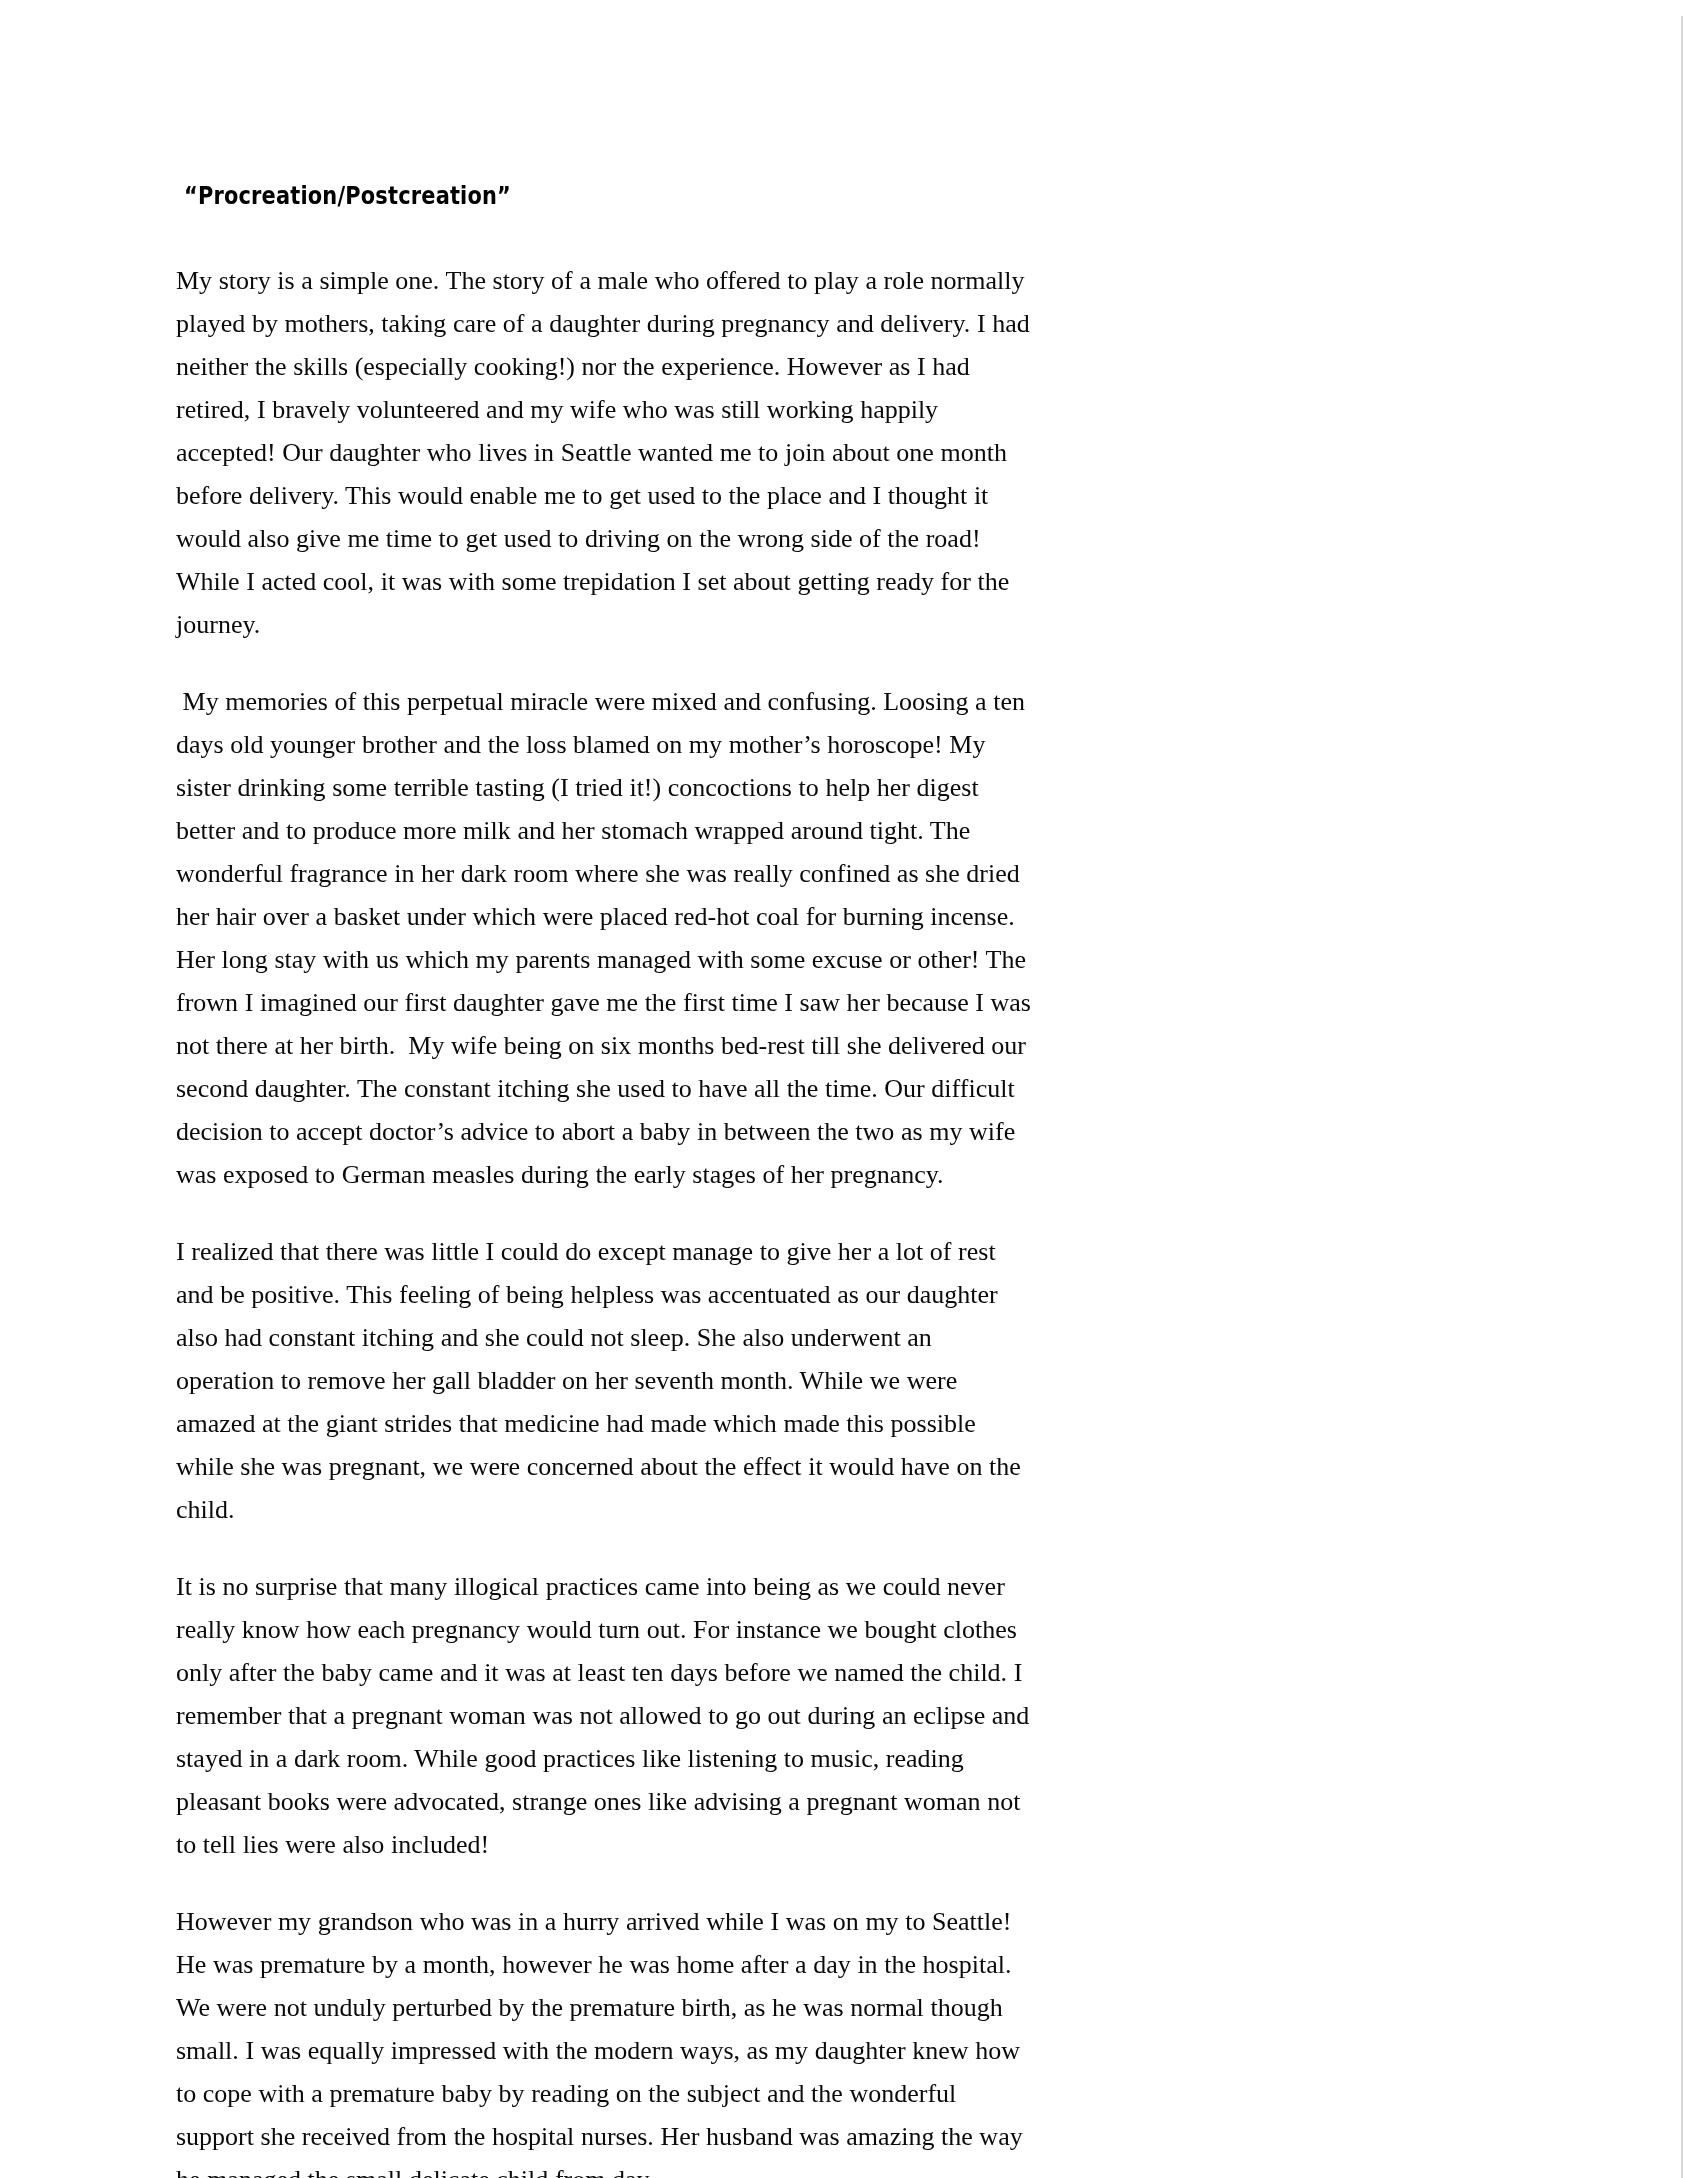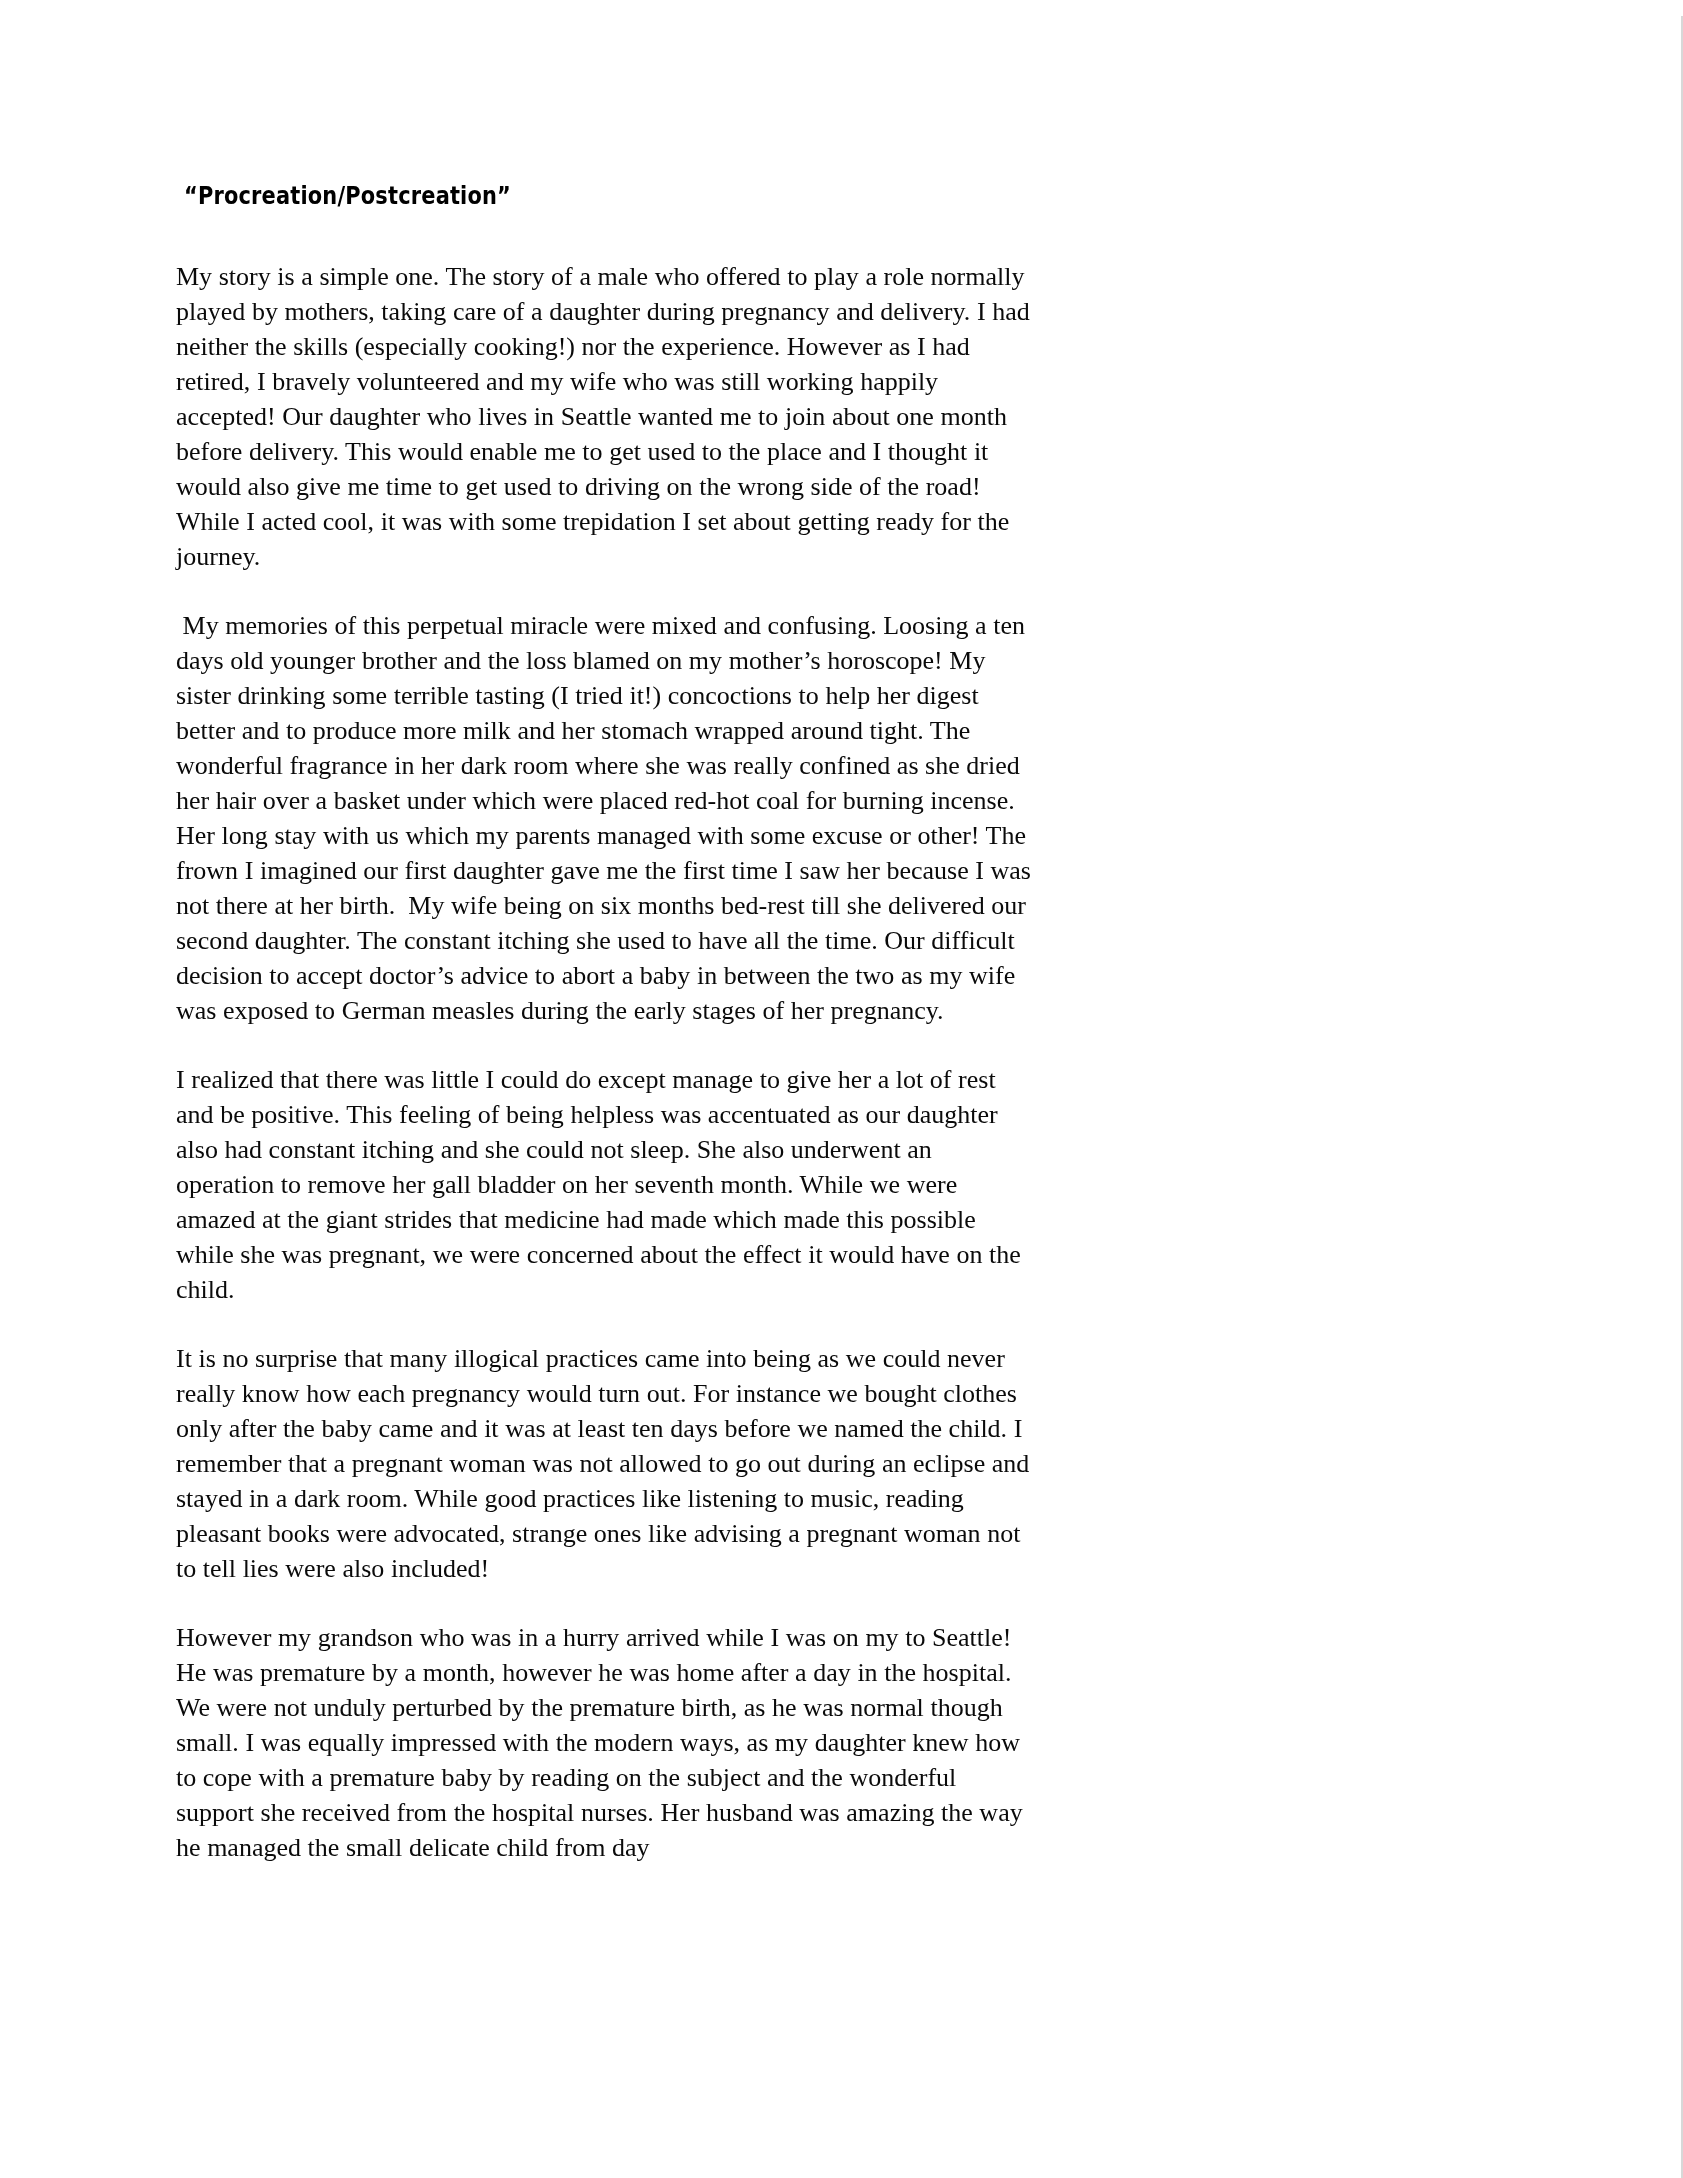--- a/index.html
+++ b/index.html
@@ -62,21 +62,21 @@
     margin: 38px 0 0 0;
     padding: 0;
     line-height: 1.2;
     white-space: nowrap;
   }
 
   
   .body-paragraph {
     font-family: "Liberation Serif", "DejaVu Serif", serif;
     font-size: 26px;
-    line-height: 35px;
+    line-height: 43px;
     color: #0a0a0a;
     margin: 0;
     padding: 0;
     text-align: left;
     white-space: pre-wrap;
     word-spacing: 0.1px;
   }
   .body-paragraph + .body-paragraph {
     margin-top: 34px;
   }

